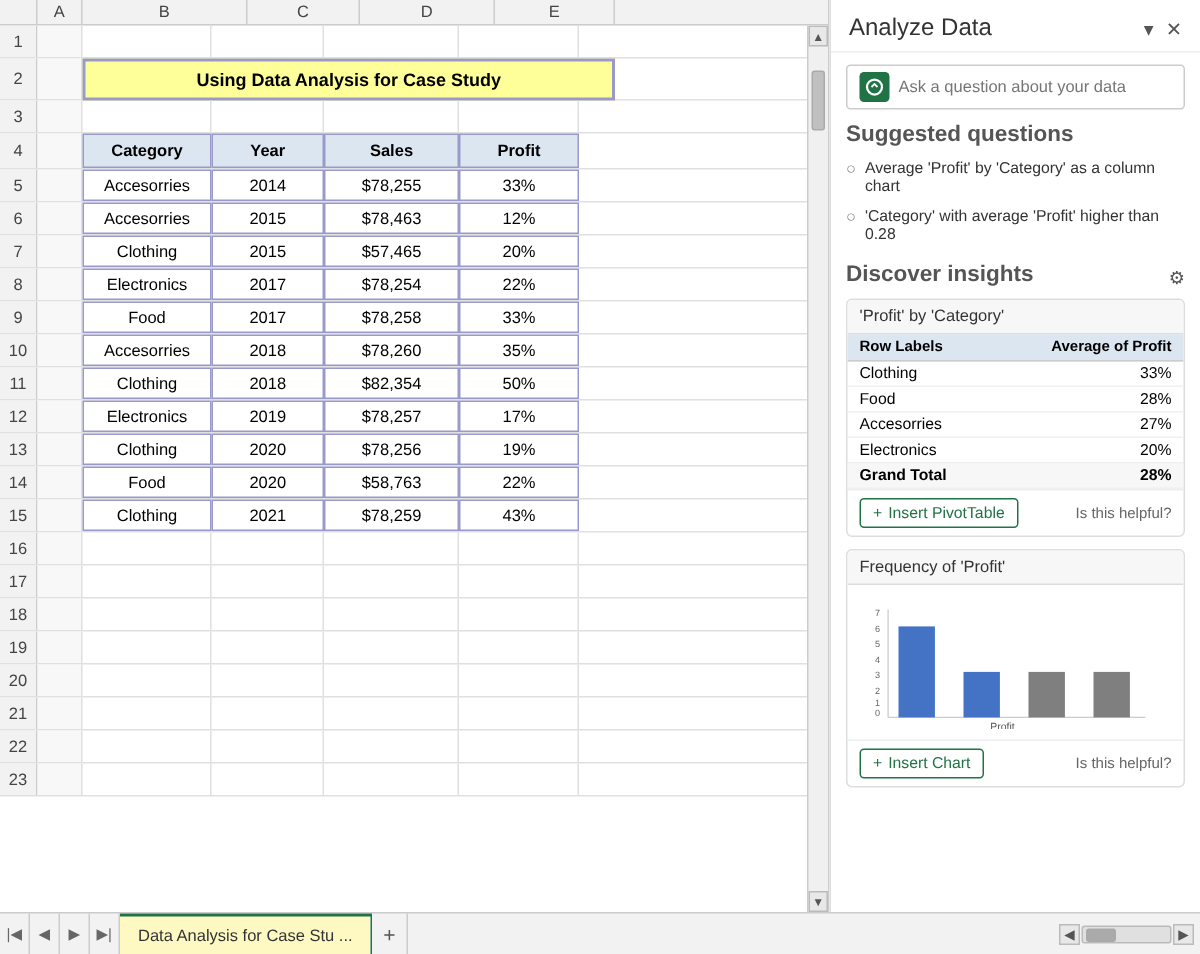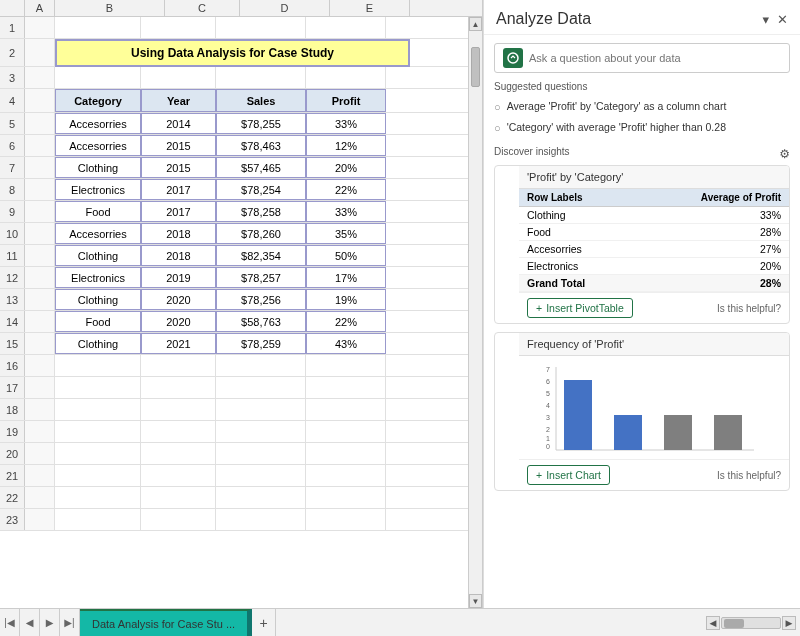--- a/index.html
+++ b/index.html
@@ -117,21 +117,21 @@
     }
 
     
     .data-cell {
       border: 1px solid #9999cc;
       justify-content: center;
     }
 
     
     .analyze-panel {
-      width: 317px;
+      width: 247px;
       background: white;
       display: flex;
       flex-direction: column;
       border-left: 1px solid #ddd;
       overflow: hidden;
     }
 
     .analyze-header {
       display: flex;
       align-items: center;
@@ -185,24 +185,24 @@
       border-radius: 3px;
       display: flex;
       align-items: center;
       justify-content: center;
       color: white;
       font-size: 11px;
       flex-shrink: 0;
     }
 
     .section-label {
-      font-size: 10px;
+      font-size: 15px;
       color: #555;
       margin-bottom: 4px;
-      font-weight: 400;
+      font-weight: 700;
     }
 
     .suggested-question {
       display: flex;
       align-items: flex-start;
       gap: 6px;
       padding: 4px 0;
       font-size: 10.5px;
       color: #333;
       cursor: pointer;
@@ -221,21 +221,20 @@
       align-items: center;
       justify-content: space-between;
       margin: 8px 0 4px 0;
     }
 
     .insight-card {
       border: 1px solid #ddd;
       border-radius: 4px;
       margin-bottom: 8px;
       overflow: hidden;
-      padding-left: 24px;
     }
 
     .insight-card-title {
       background: #f7f7f7;
       padding: 5px 8px;
       font-size: 11px;
       color: #333;
       border-bottom: 1px solid #ddd;
     }
 
@@ -314,22 +313,22 @@
     .tab-bar {
       height: 28px;
       background: #f2f2f2;
       border-top: 1px solid #ccc;
       display: flex;
       align-items: stretch;
       font-size: 11px;
     }
 
     .sheet-tab {
-      background: #14b8a6;
-      border-right: 5px solid #0f766e;
+      background: #fef9c3;
+      border-right: 1px solid #0f766e;
       border-top: 2px solid #217346;
       padding: 0 12px;
       display: flex;
       align-items: center;
       font-size: 11px;
       color: #333;
       cursor: pointer;
       white-space: nowrap;
     }
 

